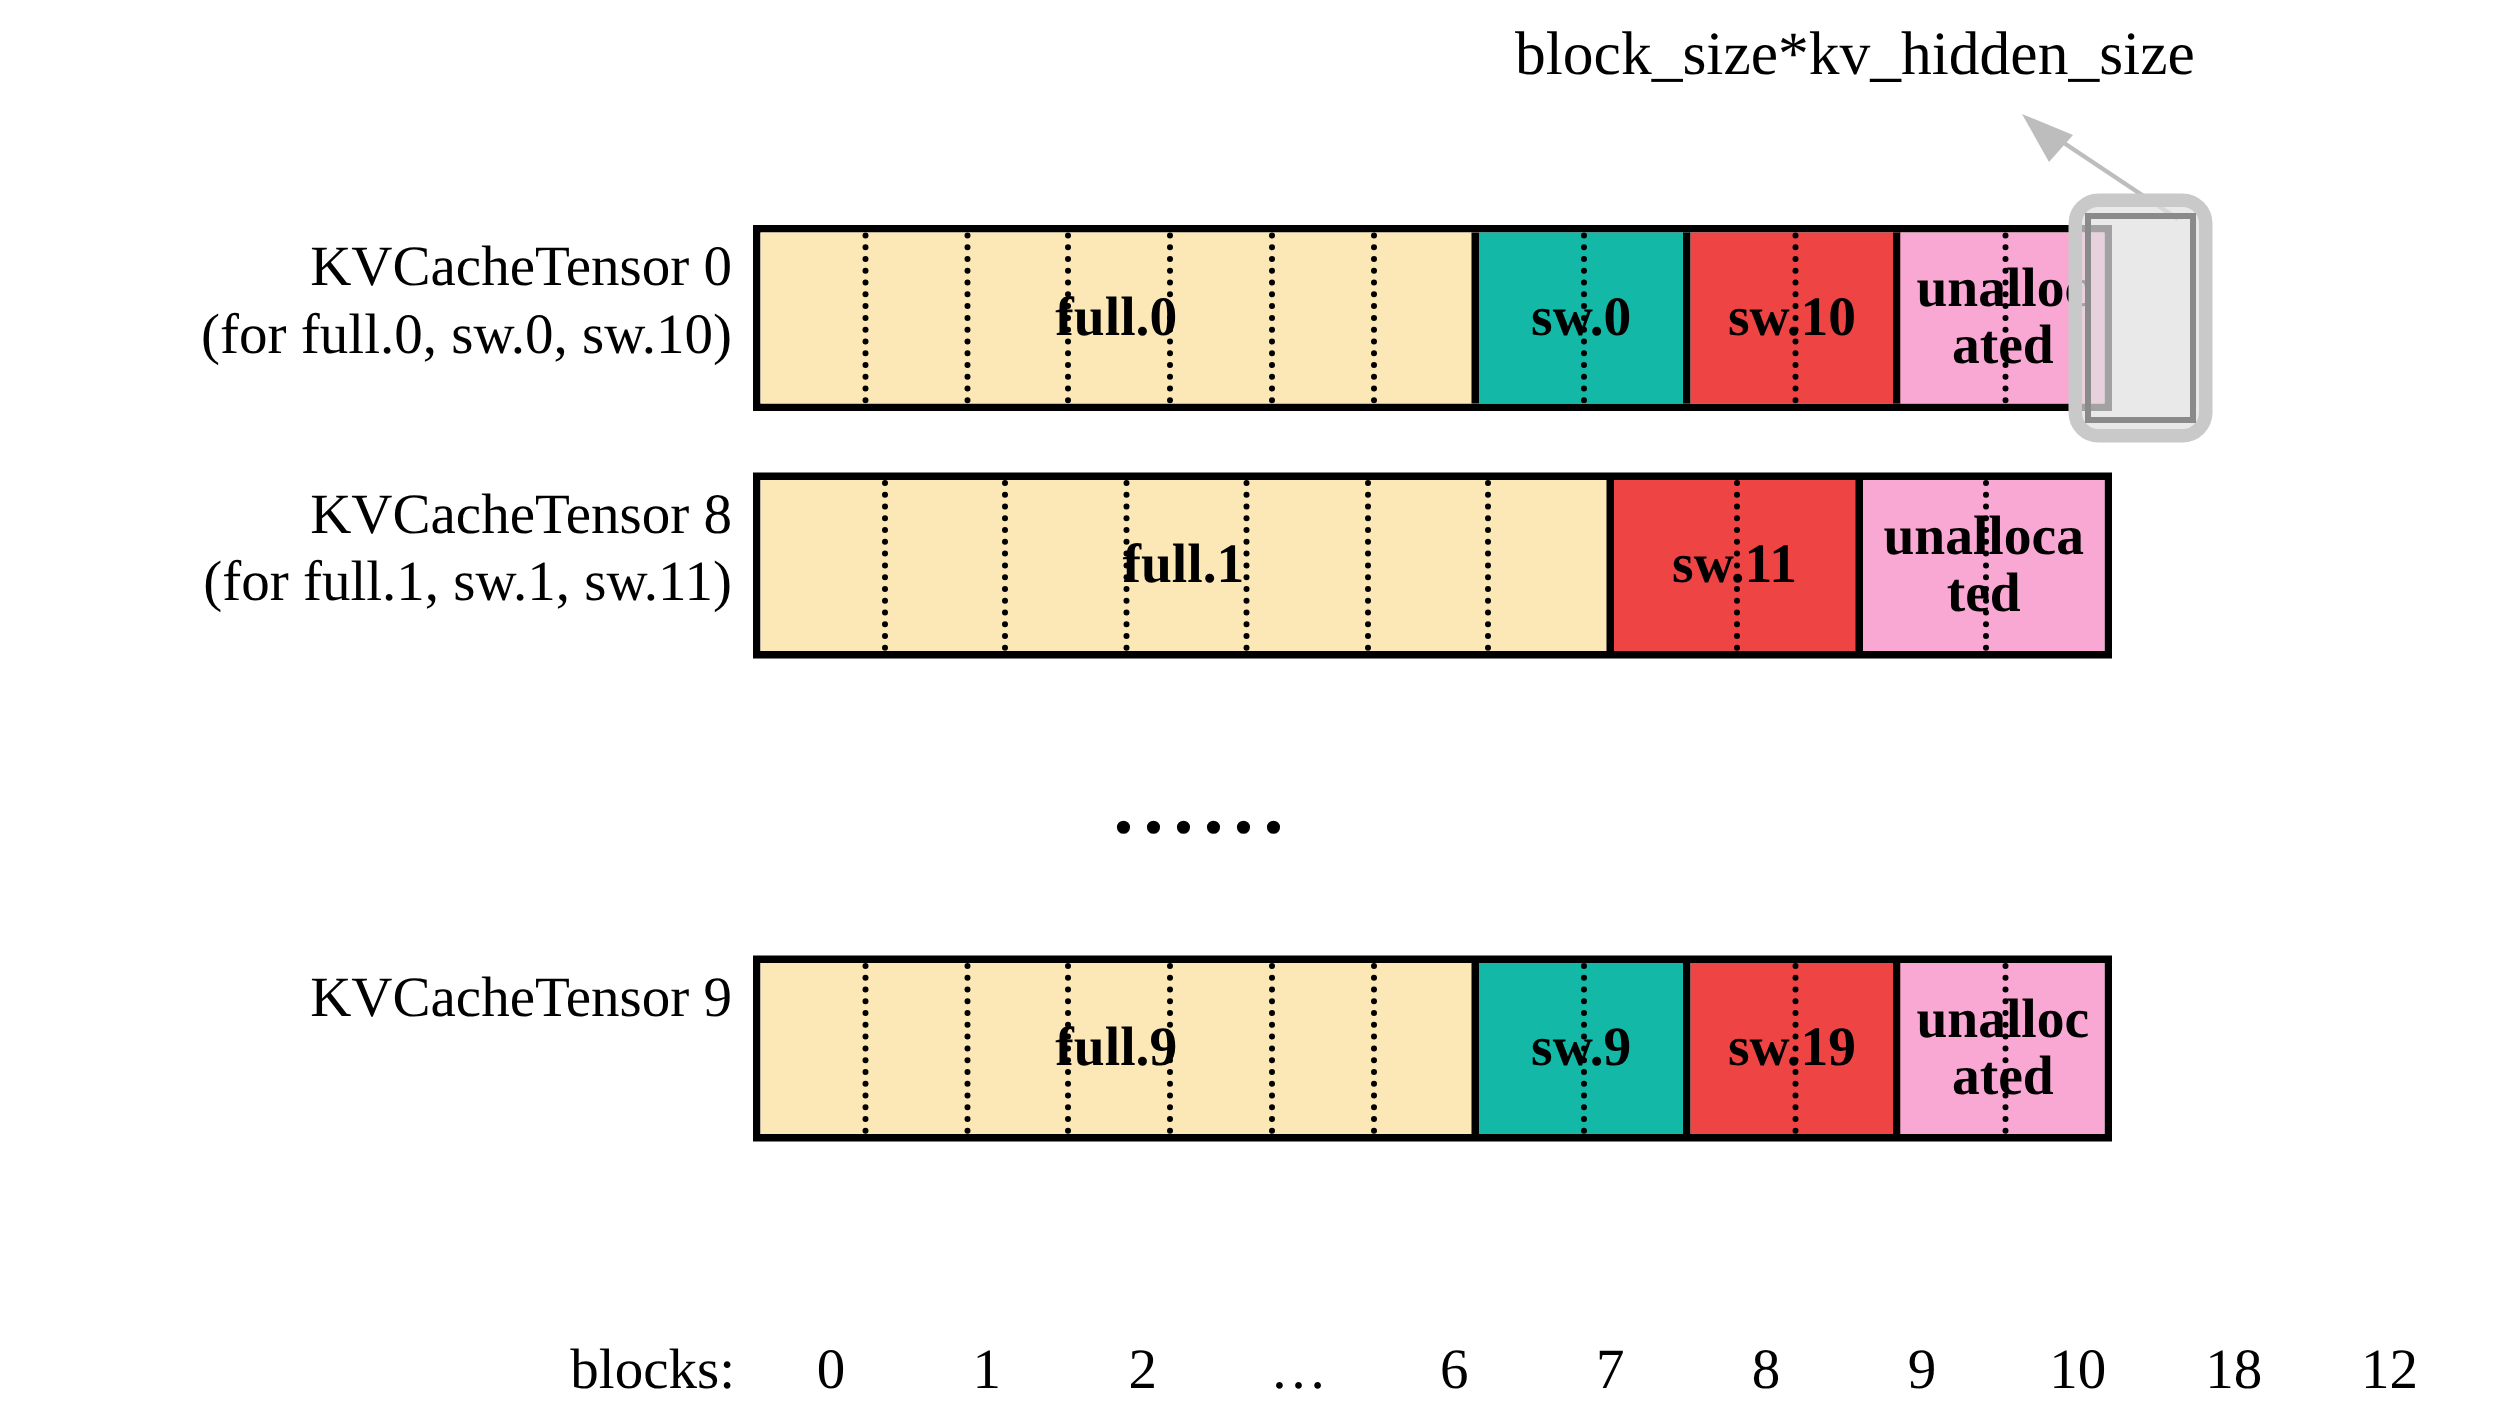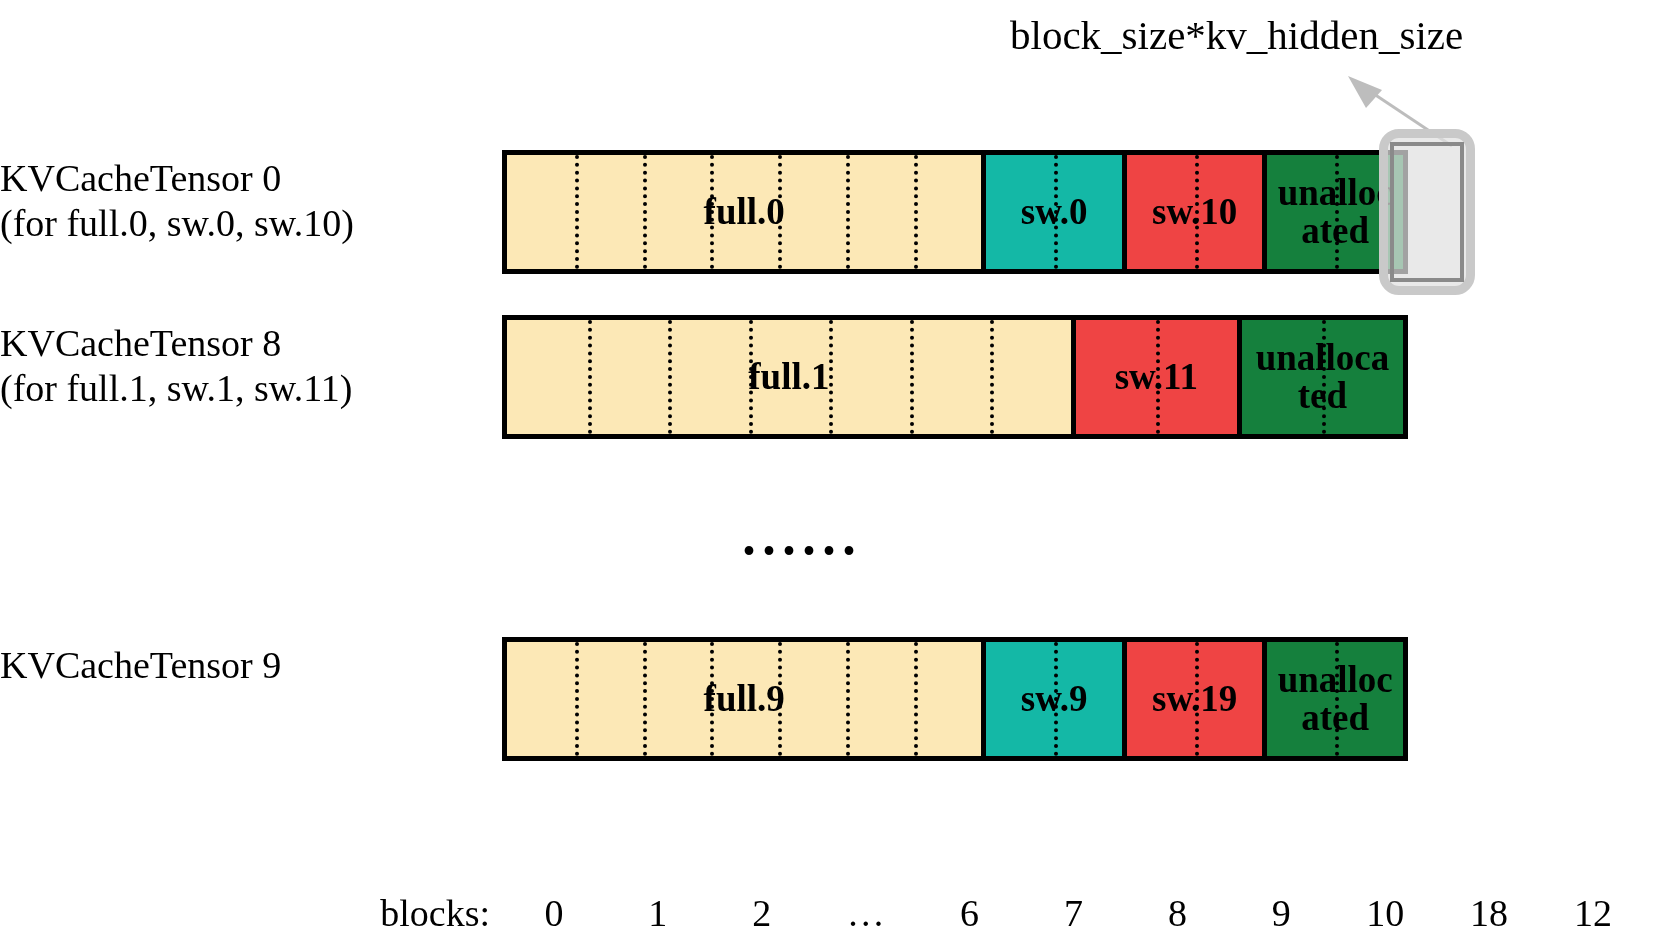--- a/index.html
+++ b/index.html
@@ -31,21 +31,21 @@
   
   .row{
     position:absolute;
     left:0;
     width:1676px;
   }
   .row-label{
     position:absolute;
     left:0px;
     width:488px;
-    text-align:left;
+    text-align:right;
     font-size:38px;
     line-height:1.18;
     color:#000;
   }
   .row-label .l2{display:block;}
 
   .bar{
     position:absolute;
     left:502px;
     width:906px;
@@ -66,21 +66,21 @@
     line-height:1.02;
     text-align:center;
     border-right:5px solid #000000;
     overflow:visible;
   }
   .seg:last-child{border-right:none;}
   .seg .seg-text{position:relative;z-index:3;}
   .seg-full{flex:7 0 0;background:#fce8b6;}
   .seg-sw{flex:2 0 0;background:#14b8a6;}
   .seg-sw2{flex:2 0 0;background:#ef4444;}
-  .seg-unalloc{flex:2 0 0;background:#15803d;}
+  .seg-unalloc{flex:2 0 0;background:#f9a8d4;}
   .seg-unalloc .seg-text{
     width:86%;
     word-break:break-all;
   }
 
   
   .dots{
     position:absolute;
     inset:0;
     z-index:1;

